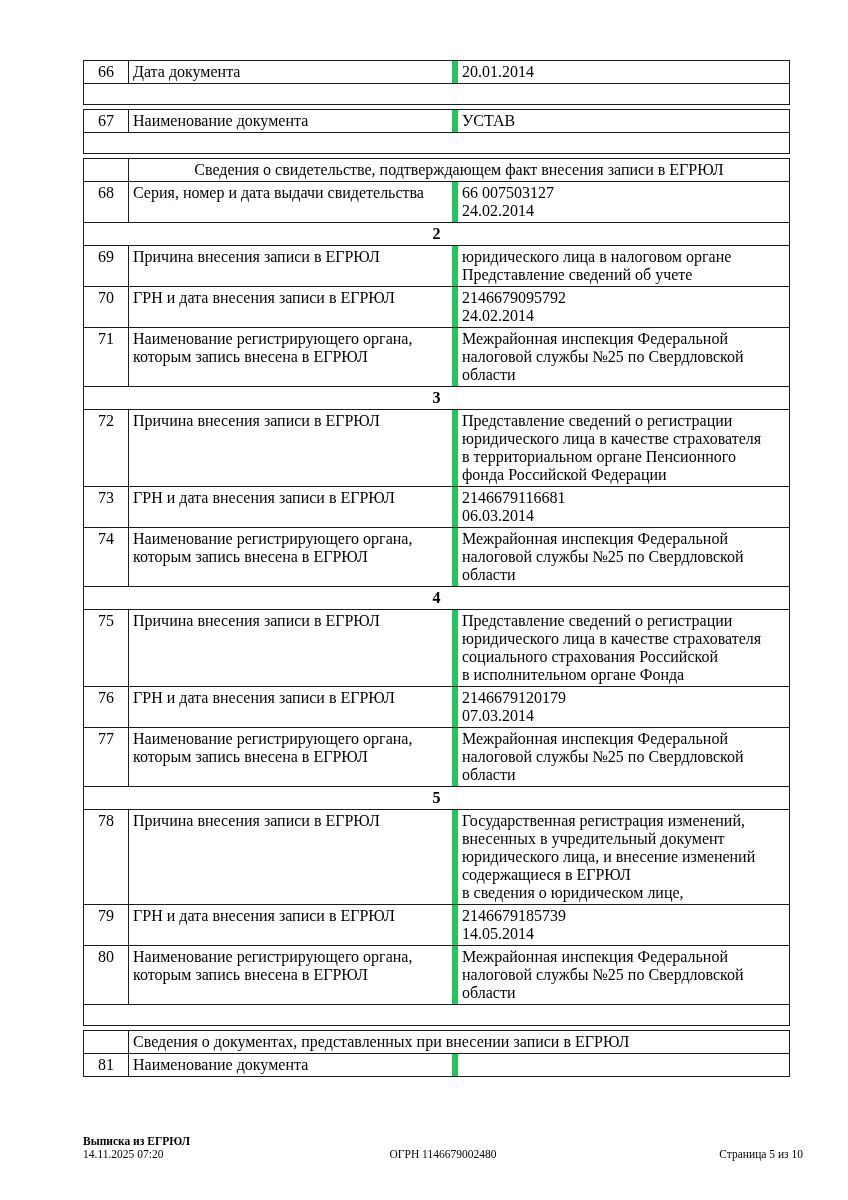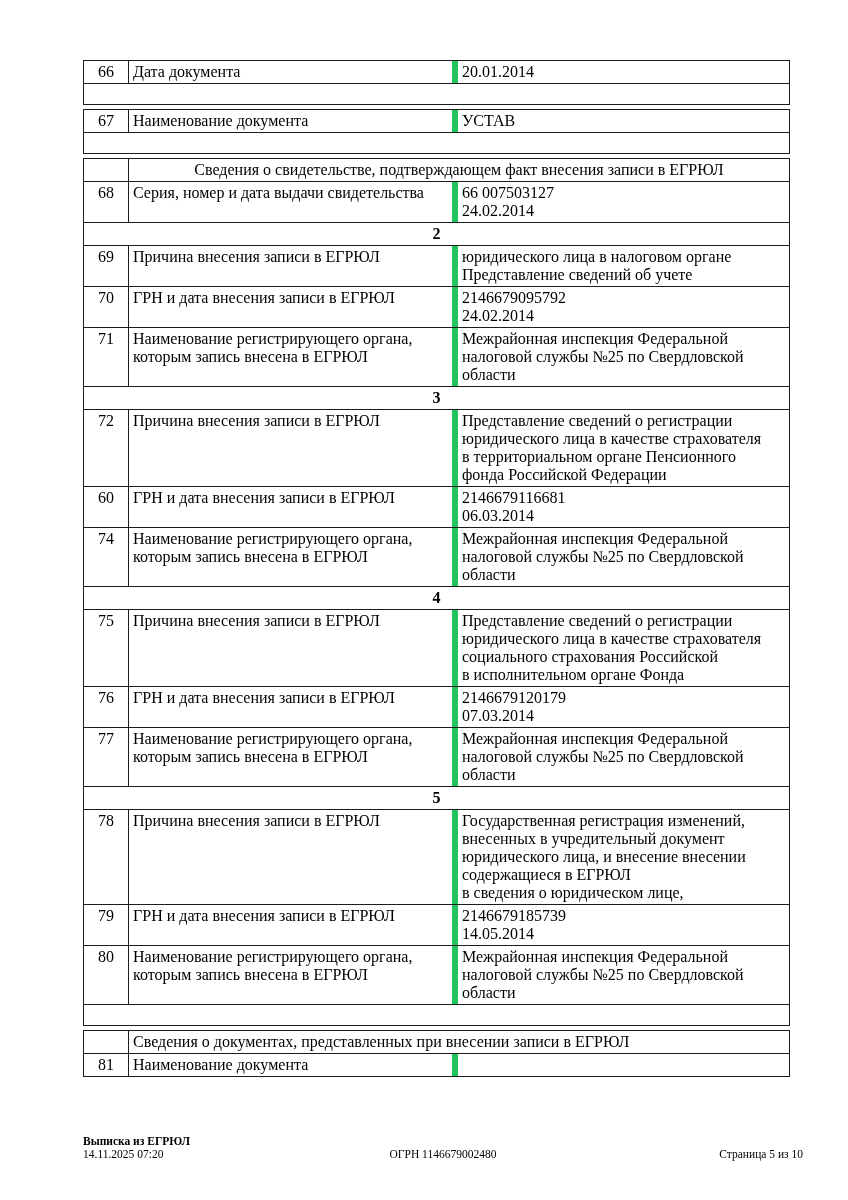--- a/index.html
+++ b/index.html
@@ -154,21 +154,21 @@
             <div class="line">Причина внесения записи в ЕГРЮЛ</div>
           </div>
           <div class="td value">
             <div class="line">Представление сведений о регистрации</div>
             <div class="line">юридического лица в качестве страхователя</div>
             <div class="line">в территориальном органе Пенсионного</div>
             <div class="line">фонда Российской Федерации</div>
           </div>
         </div>
         <div class="tr">
-          <div class="td num">60</div>
+          <div class="td num">73</div>
           <div class="td label">
             <div class="line">ГРН и дата внесения записи в ЕГРЮЛ</div>
           </div>
           <div class="td value">
             <div class="line">2146679116681</div>
             <div class="line">06.03.2014</div>
           </div>
         </div>
         <div class="tr">
           <div class="td num">74</div>
@@ -219,21 +219,21 @@
         </div>
         <div class="tr section">5</div>
         <div class="tr">
           <div class="td num">78</div>
           <div class="td label">
             <div class="line">Причина внесения записи в ЕГРЮЛ</div>
           </div>
           <div class="td value">
             <div class="line">Государственная регистрация изменений,</div>
             <div class="line">внесенных в учредительный документ</div>
-            <div class="line">юридического лица, и внесение внесении</div>
+            <div class="line">юридического лица, и внесение изменений</div>
             <div class="line">содержащиеся в ЕГРЮЛ</div>
             <div class="line">в сведения о юридическом лице,</div>
           </div>
         </div>
         <div class="tr">
           <div class="td num">79</div>
           <div class="td label">
             <div class="line">ГРН и дата внесения записи в ЕГРЮЛ</div>
           </div>
           <div class="td value">

